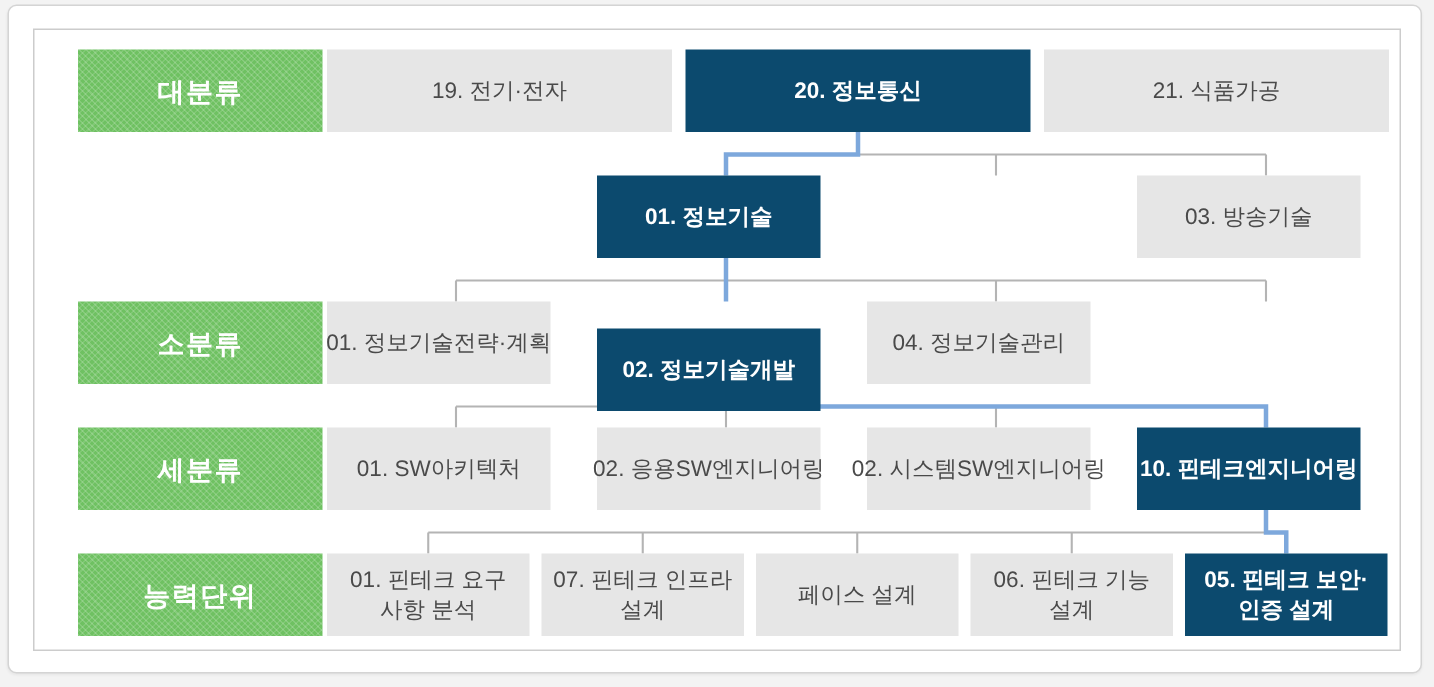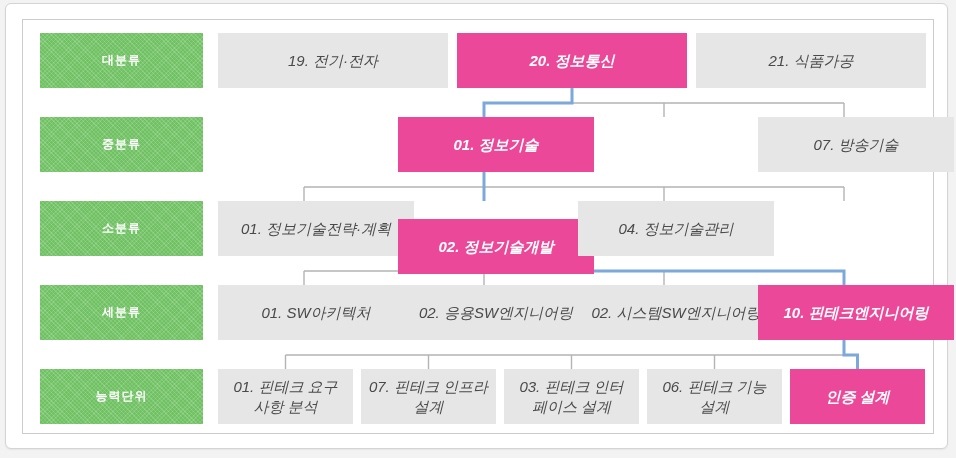--- a/index.html
+++ b/index.html
@@ -28,100 +28,98 @@
     background:#ffffff;
     border:1px solid #cccccc;
   }
   svg.connectors{
     position:absolute;left:0;top:0;
     pointer-events:none;
   }
   .cx-gray{stroke:#b4b4b4;stroke-width:1.4;fill:none;}
   .cx-blue{stroke:#7da8dc;stroke-width:3;fill:none;}
   .glabel{
-    position:absolute;left:40px;width:163px;height:55px;
+    position:absolute;left:52px;width:163px;height:55px;
     display:flex;align-items:center;justify-content:center;
     background-color:#6fc162;
     background-image:
       repeating-linear-gradient(45deg, rgba(255,255,255,.16) 0 1px, transparent 1px 3px),
       repeating-linear-gradient(-45deg, rgba(255,255,255,.12) 0 1px, transparent 1px 3px);
     color:#ffffff;
-    font-size:12px;font-weight:700;
+    font-size:18px;font-weight:700;
     letter-spacing:1px;
   }
   .node{
     position:absolute;height:55px;
     display:flex;flex-direction:column;align-items:center;justify-content:center;
     background:#e6e6e6;
     color:#4a4a4a;
     font-size:15px;line-height:20px;
     text-align:center;
     white-space:nowrap;
     box-sizing:border-box;
-    font-style:italic;
   }
   .node.sel{
-    background:#ec4899;
+    background:#0c4a6e;
     color:#ffffff;
     font-weight:600;
   }
-  .w230{width:230px}.w172{width:196px}.w135{width:135px}
+  .w230{width:230px}.w172{width:149px}.w135{width:135px}
 </style>
 </head>
 <body>
 
 <div class="stage">
   <div class="card"></div>
   <div class="panel"></div>
 
   <svg class="connectors" width="956" height="458" viewBox="0 0 956 458">
     <path class="cx-gray" d="M572 103 H844 M664 103 V117 M844 103 V117"></path>
     <path class="cx-gray" d="M304 187 H844 M304 187 V201 M664 187 V201 M844 187 V201"></path>
     <path class="cx-gray" d="M304 271 H844 M304 271 V285 M484 271 V285 M664 271 V285"></path>
     <path class="cx-gray" d="M285.5 355 H844 M285.5 355 V369 M428.5 355 V369 M571.5 355 V369 M714.5 355 V369"></path>
     <path class="cx-blue" d="M572 88 V103 H484 V117"></path>
     <path class="cx-blue" d="M484 172 V201"></path>
     <path class="cx-blue" d="M484 256 V271 H844 V285"></path>
     <path class="cx-blue" d="M844 340 V355 H857.5 V369"></path>
   </svg>
 
   <div class="glabel" style="top:33px">대분류</div>
-  <div class="glabel" style="top:117px">중분류</div>
   <div class="glabel" style="top:201px">소분류</div>
   <div class="glabel" style="top:369px">능력단위</div>
   <div class="glabel" style="top:285px">세분류</div>
 
   <div class="node w230" style="left:218px;top:33px">19. 전기·전자</div>
   <div class="node w230 sel" style="left:457px;top:33px">20. 정보통신</div>
   <div class="node w230" style="left:696px;top:33px">21. 식품가공</div>
 
   <div class="node w172 sel" style="left:398px;top:117px">01. 정보기술</div>
-  <div class="node w172" style="left:758px;top:117px">07. 방송기술</div>
+  <div class="node w172" style="left:758px;top:117px">03. 방송기술</div>
 
   <div class="node w172" style="left:218px;top:201px">01. 정보기술전략·계획</div>
   <div class="node w172 sel" style="left:398px;top:219px">02. 정보기술개발</div>
   <div class="node w172" style="left:578px;top:201px">04. 정보기술관리</div>
 
   <div class="node w172" style="left:218px;top:285px">01. SW아키텍처</div>
   <div class="node w172" style="left:398px;top:285px">02. 응용SW엔지니어링</div>
   <div class="node w172" style="left:578px;top:285px">02. 시스템SW엔지니어링</div>
   <div class="node w172 sel" style="left:758px;top:285px">10. 핀테크엔지니어링</div>
 
   <div class="node w135" style="left:218px;top:369px">
     <div>01. 핀테크 요구</div>
     <div>사항 분석</div>
   </div>
   <div class="node w135" style="left:361px;top:369px">
     <div>07. 핀테크 인프라</div>
     <div>설계</div>
   </div>
   <div class="node w135" style="left:504px;top:369px">
-    <div>03. 핀테크 인터</div>
     <div>페이스 설계</div>
   </div>
   <div class="node w135" style="left:647px;top:369px">
     <div>06. 핀테크 기능</div>
     <div>설계</div>
   </div>
   <div class="node w135 sel" style="left:790px;top:369px">
+    <div>05. 핀테크 보안·</div>
     <div>인증 설계</div>
   </div>
 </div>
 
 </body></html>

